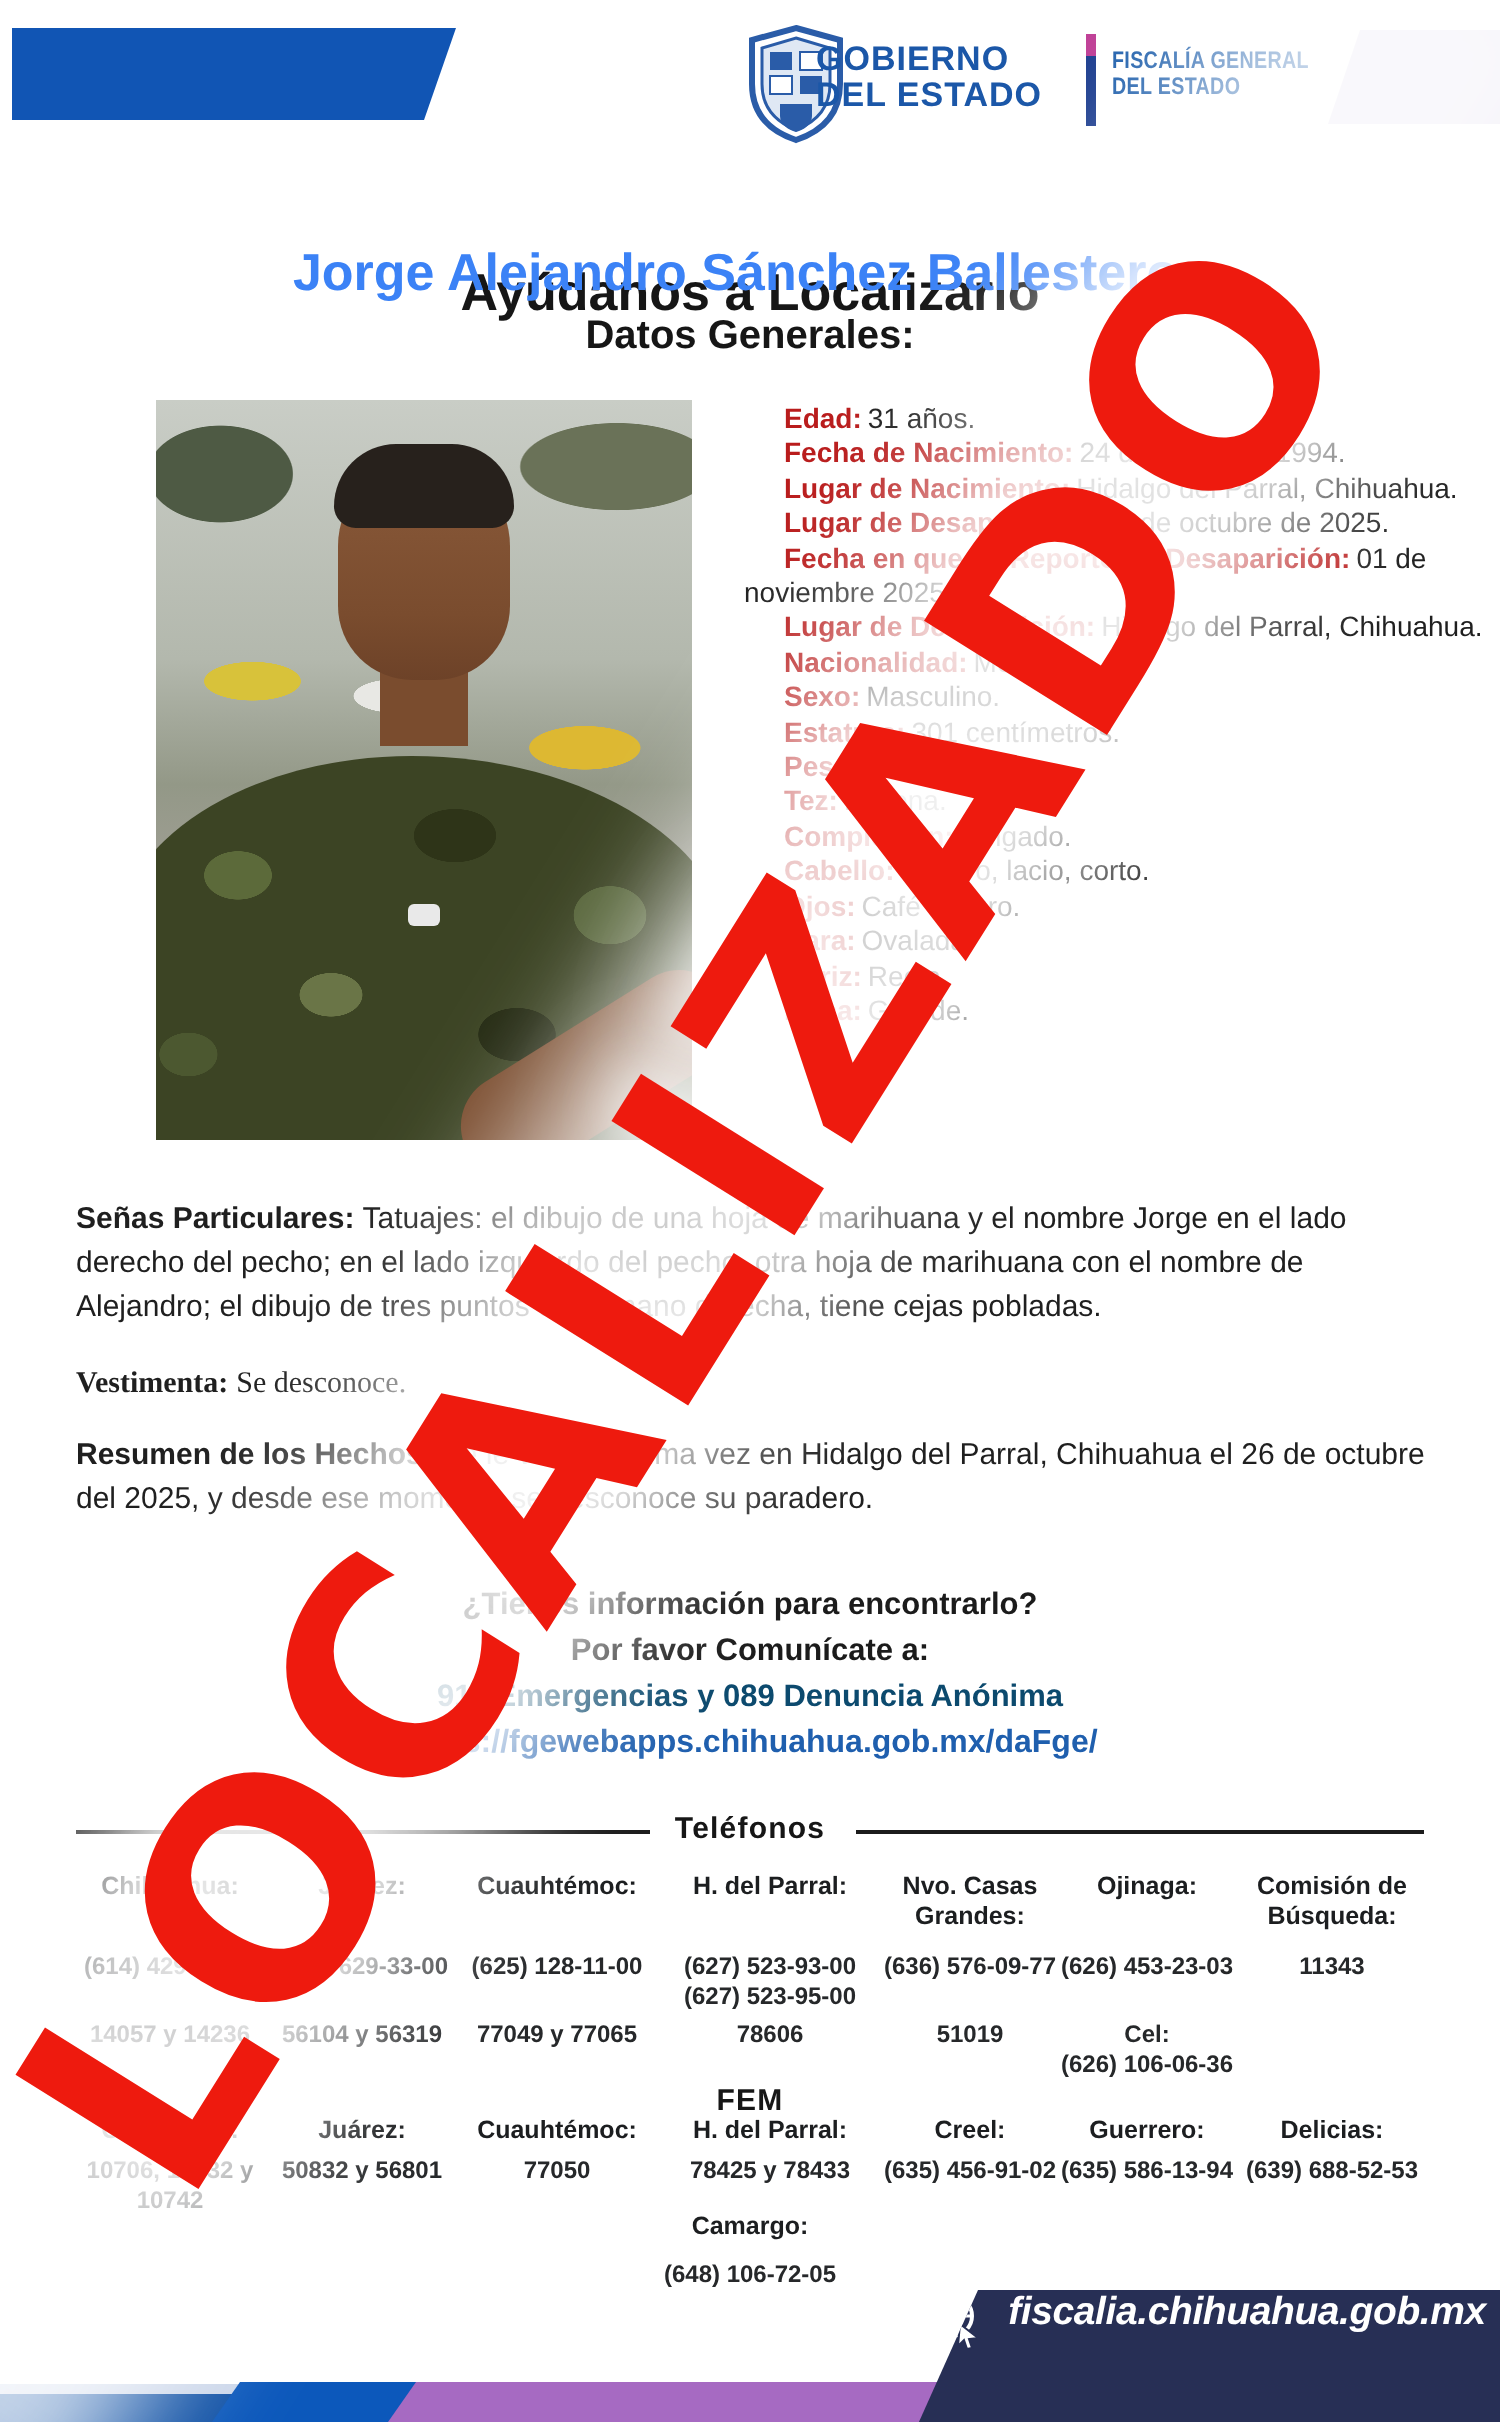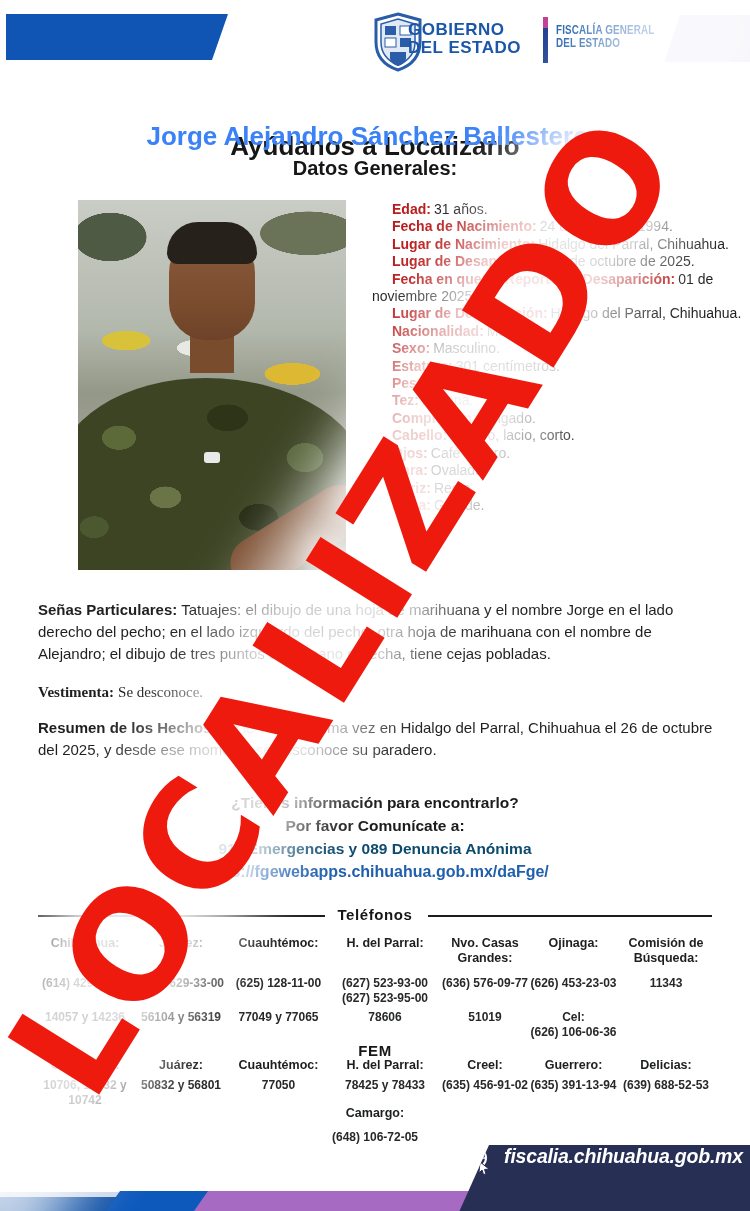--- a/index.html
+++ b/index.html
@@ -236,21 +236,21 @@
     <div>Guerrero:</div>
     <div>Delicias:</div>
   </div>
   <div class="pgrid g-fval">
     <div>10706, 10732 y
 10742</div>
     <div>50832 y 56801</div>
     <div>77050</div>
     <div>78425 y 78433</div>
     <div>(635) 456-91-02</div>
-    <div>(635) 391-13-94</div>
+    <div>(635) 586-13-94</div>
     <div>(639) 688-52-53</div>
   </div>
   <div class="camargo-h">Camargo:</div>
   <div class="camargo-v">(648) 106-72-05</div>
 
   <div class="st-light"></div>
   <div class="st-blue1"></div>
   <div class="st-blue2"></div>
   <div class="st-purple"></div>
   <div class="foot-navy">

